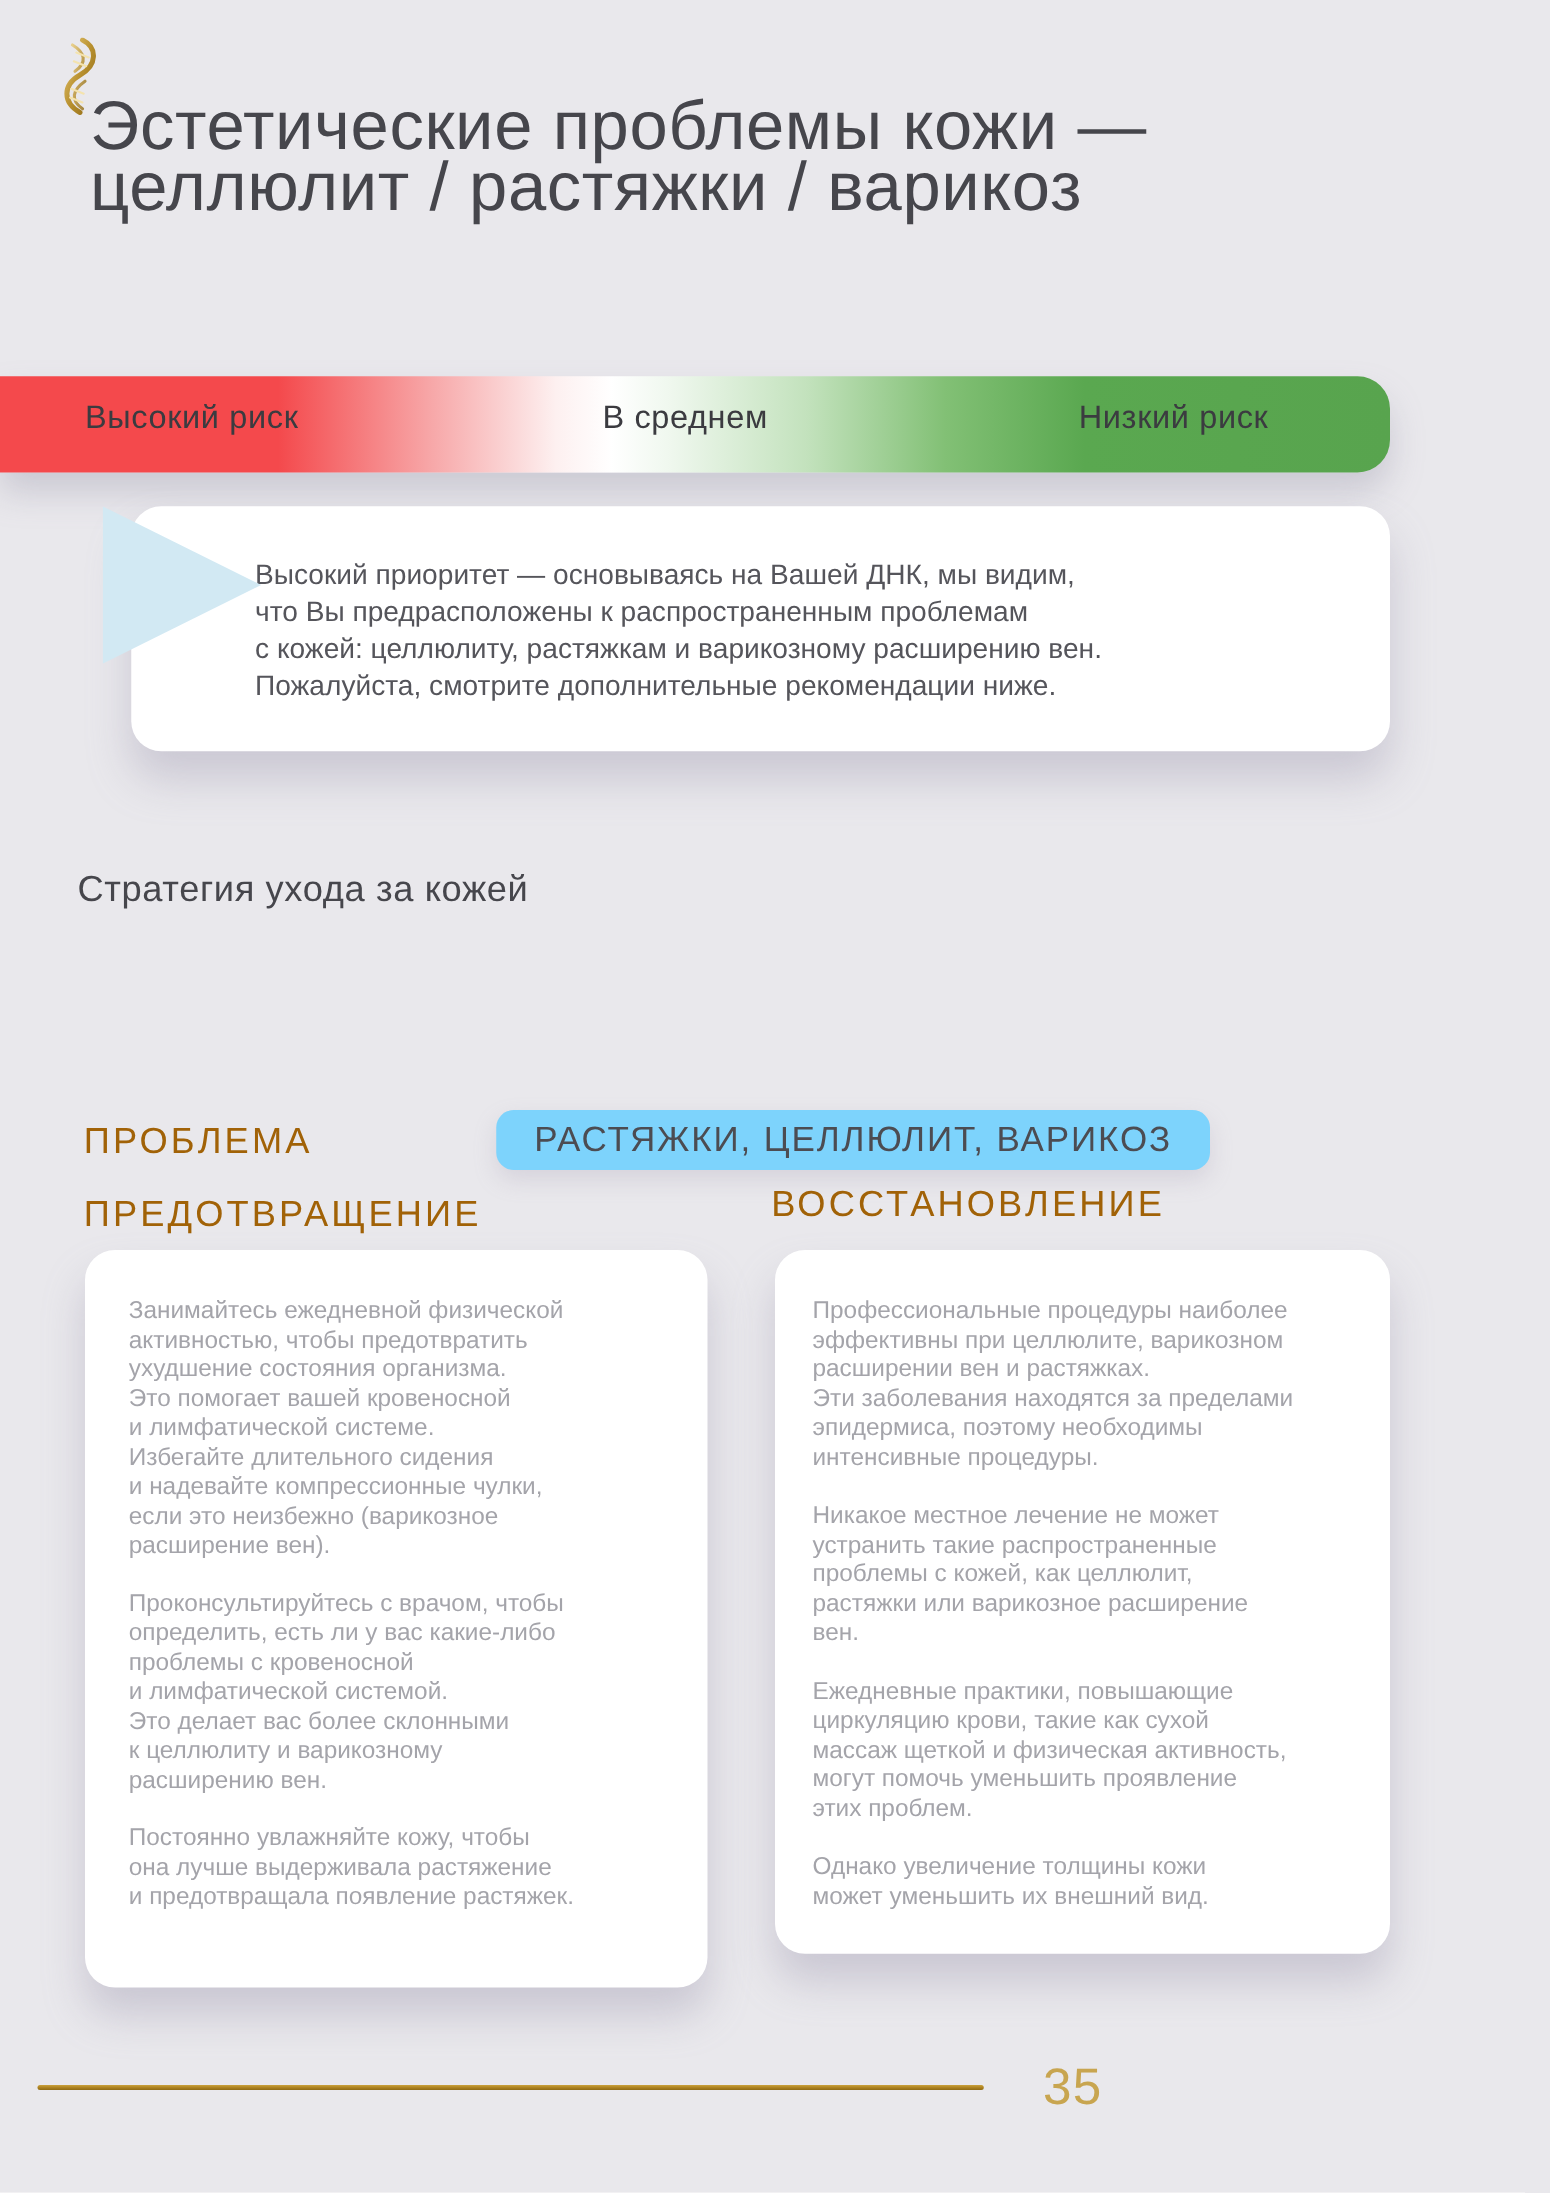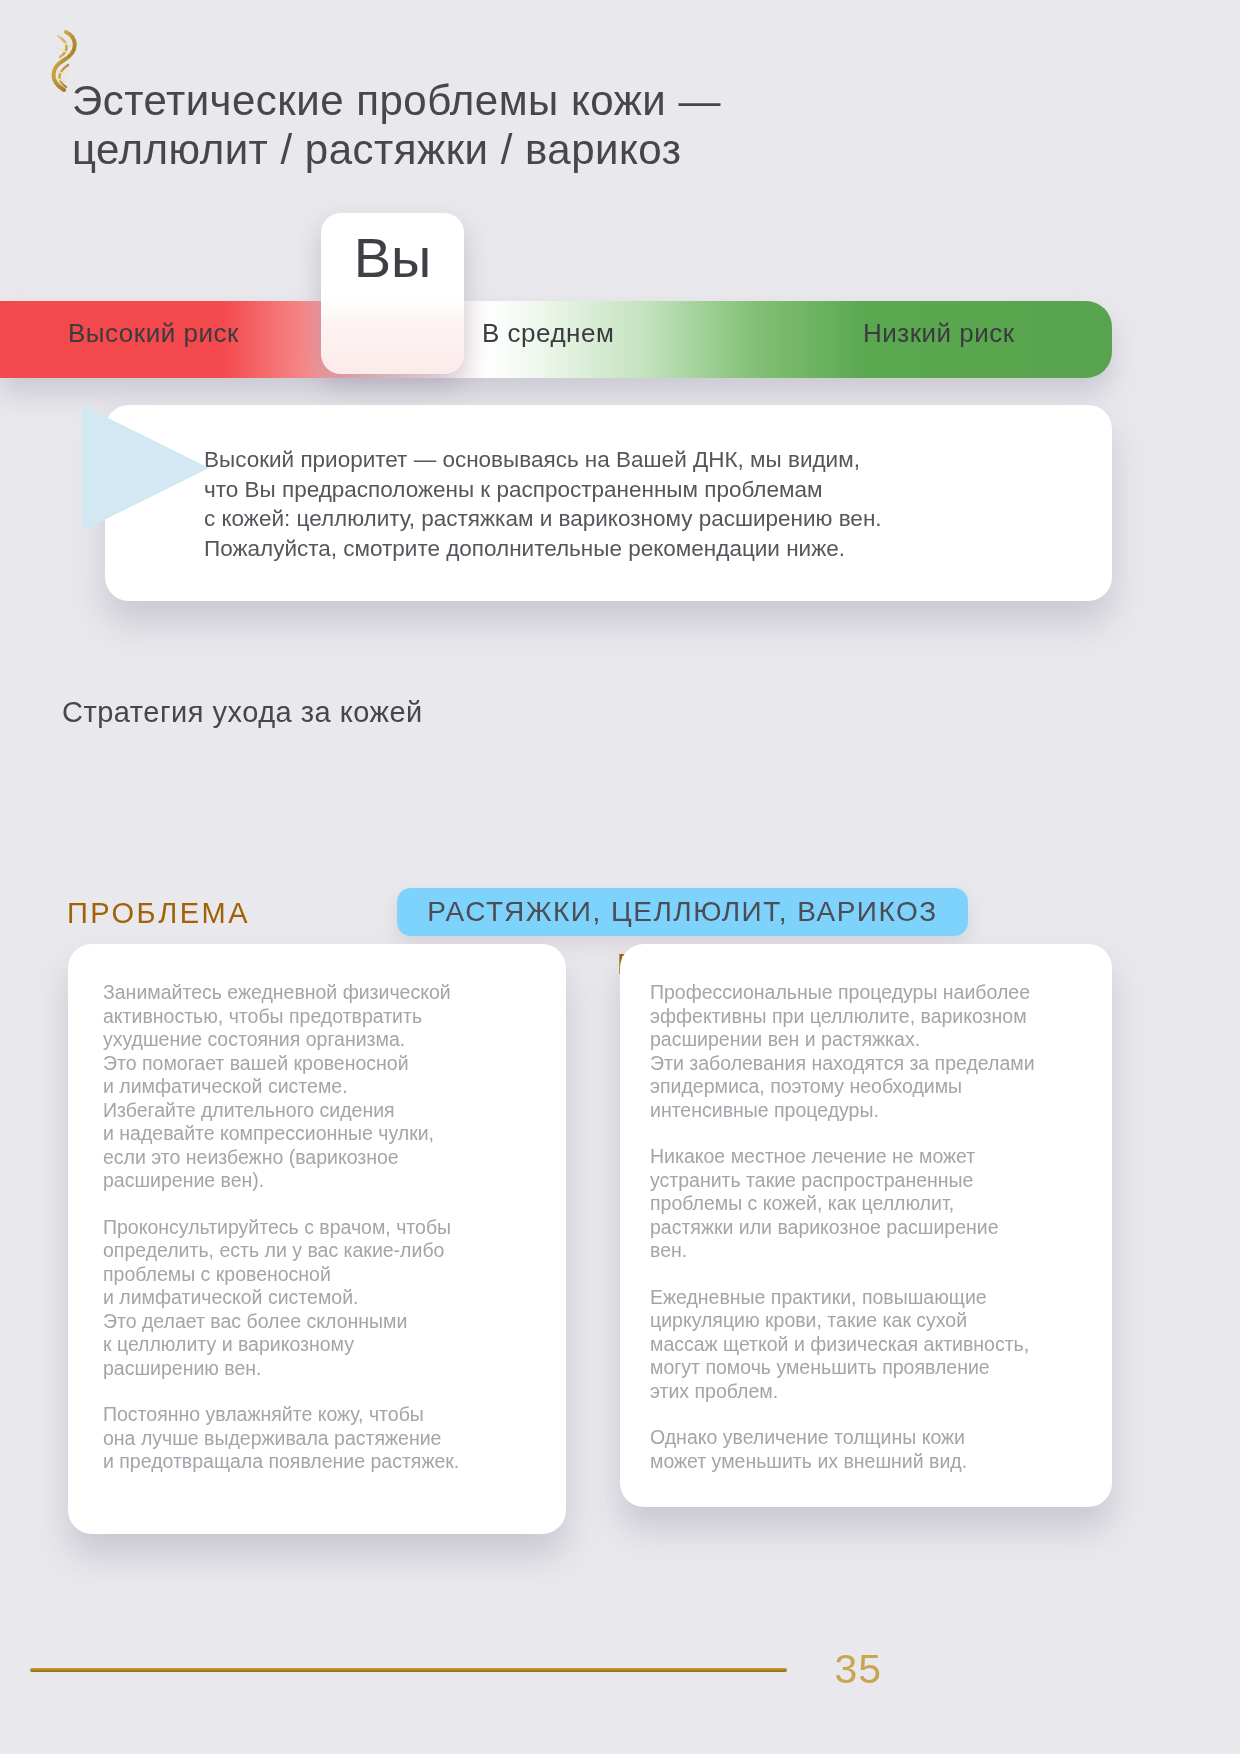--- a/index.html
+++ b/index.html
@@ -5,21 +5,21 @@
   html,body{margin:0;padding:0;}
   .page{
     position:relative;width:1240px;height:1754px;overflow:hidden;
     background:#e9e8ec;
     font-family:"Liberation Sans","DejaVu Sans",sans-serif;
   }
   
   .logo{position:absolute;left:44px;top:30px;width:40px;height:64px;}
   .doc-title{
     position:absolute;left:72px;top:76px;
-    font-size:42px;line-height:49px;font-weight:300;
+    font-size:55px;line-height:49px;font-weight:300;
     color:#46464c;letter-spacing:.5px;
   }
   
   .risk-bar{
     position:absolute;left:0;top:301px;width:1112px;height:77px;
     border-radius:0 26px 26px 0;
     background:linear-gradient(90deg,
       #f4494c 0%, #f4494c 20%, #f7a7a8 31%, #fdf0f0 40%, #ffffff 44%,
       #f0f8ef 48%, #c3e2bd 58%, #82c075 68%, #5aa850 78%, #58a44e 100%);
     box-shadow:0 16px 26px rgba(150,145,165,.35);
@@ -68,21 +68,21 @@
   .prevention-label{left:67px;top:956px;}
   .recovery-label{left:617px;top:948px;}
   .problem-pill{
     position:absolute;left:397px;top:888px;width:571px;height:48px;
     background:#7dd3fc;border-radius:14px;
     box-shadow:0 8px 18px rgba(158,152,175,.25);
     display:flex;align-items:center;justify-content:center;
     font-size:28px;color:#4c4c52;letter-spacing:1.5px;white-space:nowrap;
   }
   .strategy-card{
-    position:absolute;top:944px;background:#ffffff;border-radius:24px;
+    position:absolute;top:1000px;background:#ffffff;border-radius:24px;
     box-shadow:0 22px 32px rgba(158,152,175,.4);
   }
   .card-prevention{left:68px;width:498px;height:590px;}
   .card-recovery{left:620px;width:492px;height:563px;}
   .card-body{position:absolute;top:37px;font-size:19.5px;line-height:23.5px;color:#a4a4aa;}
   .card-prevention .card-body{left:35px;width:440px;}
   .card-recovery .card-body{left:30px;width:440px;}
   .card-body p{margin:0 0 23px 0;white-space:pre-line;}
   .card-body p:last-child{margin-bottom:0;}
   
@@ -115,23 +115,20 @@
 
   <div class="doc-title">
     <div>Эстетические проблемы кожи —</div>
     <div>целлюлит / растяжки / варикоз</div>
   </div>
 
   <div class="risk-bar">
     <span class="risk-label risk-high">Высокий риск</span>
     <span class="risk-label risk-mid">В среднем</span>
     <span class="risk-label risk-low">Низкий риск</span>
-  </div>
-  <div class="you-marker">
-    <span>Вы</span>
   </div>
 
   <div class="callout-card">
     <div class="callout-text">Высокий приоритет — основываясь на Вашей ДНК, мы видим,
 что Вы предрасположены к распространенным проблемам
 с кожей: целлюлиту, растяжкам и варикозному расширению вен.
 Пожалуйста, смотрите дополнительные рекомендации ниже.</div>
   </div>
   <div class="callout-triangle"></div>
 

